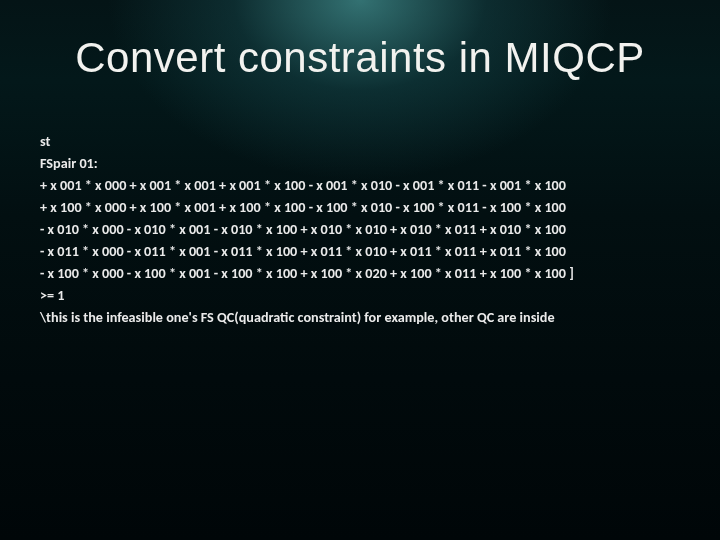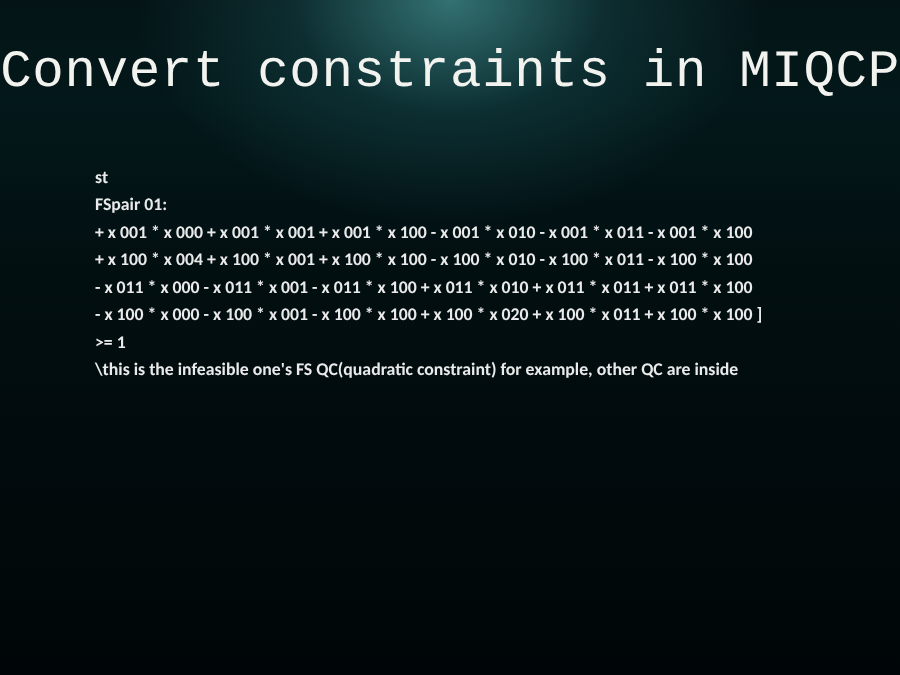--- a/index.html
+++ b/index.html
@@ -6,48 +6,48 @@
   html, body { width: 720px; height: 540px; overflow: hidden; }
   body {
     font-family: "Calibri", "Segoe UI", Arial, sans-serif;
     background:
       radial-gradient(ellipse 420px 300px at 50% 0%, rgba(90,190,190,0.55) 0%, rgba(30,90,95,0.35) 30%, rgba(5,20,22,0.0) 60%),
       linear-gradient(180deg, #041416 0%, #03181a 15%, #020f11 40%, #010a0c 70%, #000608 100%);
     color: #e8e8e8;
     position: relative;
   }
   .title {
-    font-family: Liberation Mono, monospace;
+    font-family: Liberation Sans, sans-serif;
     font-weight: 400;
     color: #f2f2ef;
     font-size: 42px;
     text-align: center;
     padding-top: 34px;
     letter-spacing: 0.5px;
   }
   .content {
     position: absolute;
     left: 40px;
     top: 130px;
     right: 30px;
     font-size: 14.2px;
     line-height: 1.55;
     color: #eaeaea;
     font-weight: 600;
-    margin-left: 36px;
   }
   .content .line { white-space: nowrap; }
 </style>
 </head>
 <body>
 
 <h1 class="title">Convert constraints in MIQCP</h1>
 
 <div class="content">
   <div class="line">st</div>
   <div class="line">FSpair 01:</div>
   <div class="line"> + x 001 * x 000 + x 001 * x 001 + x 001 * x 100 - x 001 * x 010 - x 001 * x 011 - x 001 * x 100</div>
-  <div class="line"> + x 100 * x 004 + x 100 * x 001 + x 100 * x 100 - x 100 * x 010 - x 100 * x 011 - x 100 * x 100</div>
+  <div class="line"> + x 100 * x 000 + x 100 * x 001 + x 100 * x 100 - x 100 * x 010 - x 100 * x 011 - x 100 * x 100</div>
+  <div class="line"> - x 010 * x 000 - x 010 * x 001 - x 010 * x 100 + x 010 * x 010 + x 010 * x 011 + x 010 * x 100</div>
   <div class="line"> - x 011 * x 000 - x 011 * x 001 - x 011 * x 100 + x 011 * x 010 + x 011 * x 011 + x 011 * x 100</div>
   <div class="line"> - x 100 * x 000 - x 100 * x 001 - x 100 * x 100 + x 100 * x 020 + x 100 * x 011 + x 100 * x 100 ]</div>
   <div class="line">&gt;= 1</div>
   <div class="line">\this is the infeasible one's FS QC(quadratic constraint) for example, other QC are inside</div>
 </div>
 
 </body></html>

